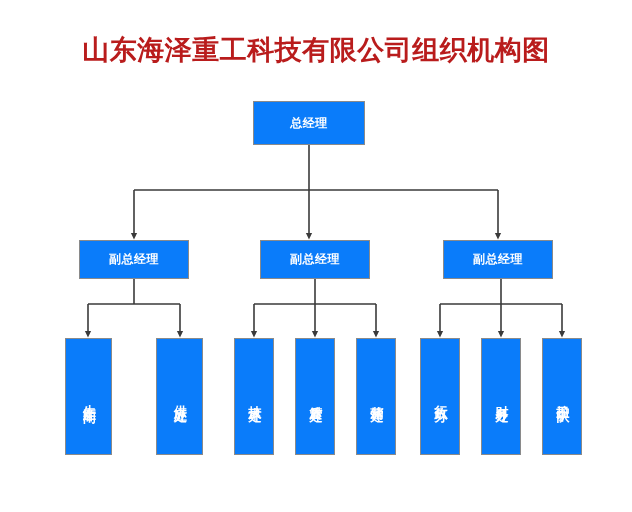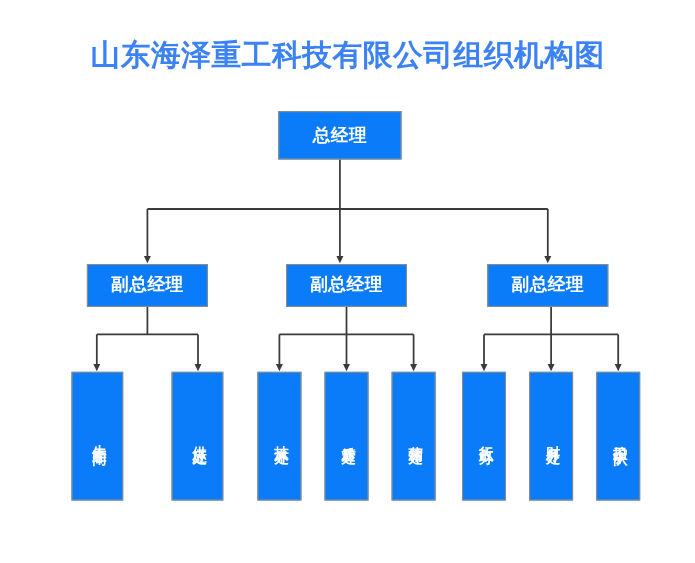--- a/index.html
+++ b/index.html
@@ -24,42 +24,42 @@
   }
 
   #title {
     position: absolute;
     left: 0;
     top: 32px;
     width: 632px;
     text-align: center;
     font-size: 27px;
     font-weight: bold;
-    color: #3b82f6;
+    color: #b91c1c;
     letter-spacing: 0.5px;
     white-space: nowrap;
     font-family: "DejaVu Sans", "Liberation Sans", sans-serif;
   }
 
   .node {
     position: absolute;
     box-sizing: border-box;
     background: #0a7cfa;
     border: 1px solid #8a8a8a;
     color: #ffffff;
     display: flex;
     align-items: center;
     justify-content: center;
     text-align: center;
     font-weight: bold;
     font-family: "DejaVu Sans", "Liberation Sans", sans-serif;
   }
 
   .node.horiz {
-    font-size: 16px;
+    font-size: 12px;
     letter-spacing: 0.5px;
     justify-content: center;
   }
 
   .node.vert {
     writing-mode: vertical-rl;
     text-orientation: upright;
     font-size: 13px;
     line-height: 1.15;
     letter-spacing: 2px;

